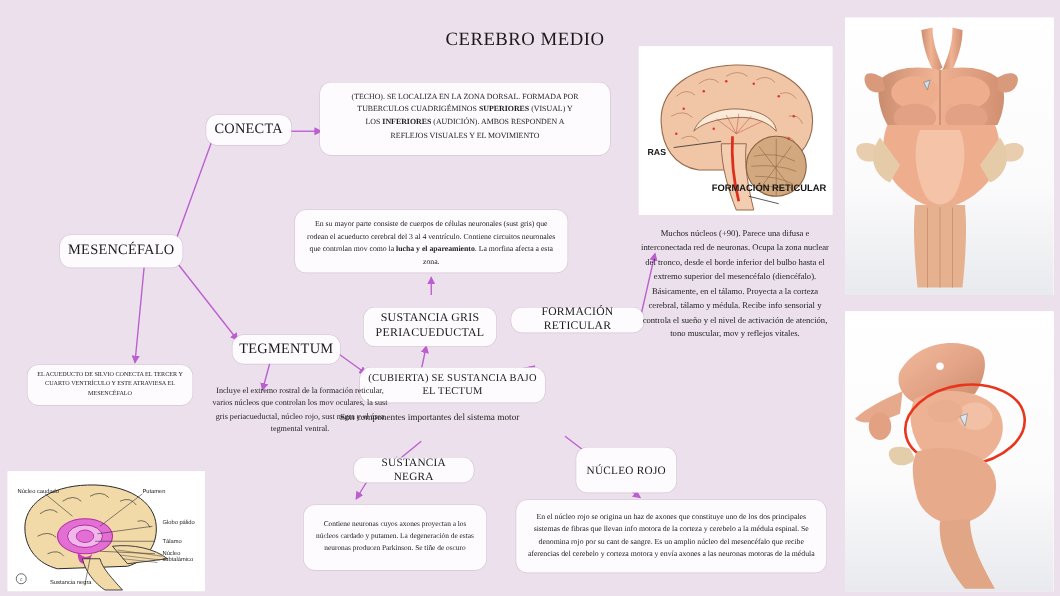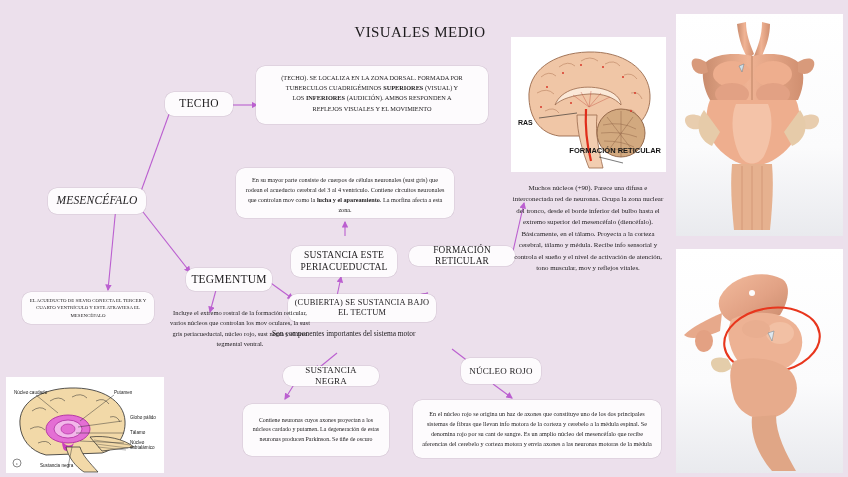--- a/index.html
+++ b/index.html
@@ -75,47 +75,47 @@
       <path d="M337,353 L315,371"></path>
       <path d="M452,349 L473,365"></path>
       <path d="M298,378 L285,399"></path>
       <path d="M493,384 L512,398"></path>
     </g>
     <g stroke="#bb5fd0" stroke-width="1.1" fill="none">
       <path d="M311,316 L428,293"></path>
     </g>
   </svg>
 
-  <div class="title">VISUALES MEDIO</div>
-
-  <div class="node big" style="left:48px;top:188px;width:98px;height:26px;font-style:italic;">
+  <div class="title">CEREBRO MEDIO</div>
+
+  <div class="node big" style="left:48px;top:188px;width:98px;height:26px;">
     <span>MESENCÉFALO</span>
   </div>
 
   <div class="node big" style="left:165px;top:92px;width:68px;height:24px;">
-    <span>TECHO</span>
+    <span>CONECTA</span>
   </div>
 
   <div class="node big" style="left:186px;top:268px;width:86px;height:23px;">
     <span>TEGMENTUM</span>
   </div>
 
   <div class="node big" style="left:291px;top:246px;width:106px;height:31px;font-size:9.5px;">
-    <span>SUSTANCIA ESTE PERIACUEDUCTAL</span>
+    <span>SUSTANCIA GRIS PERIACUEDUCTAL</span>
   </div>
 
   <div class="node big" style="left:409px;top:246px;width:106px;height:20px;font-size:9.3px;">
     <span>FORMACIÓN RETICULAR</span>
   </div>
 
   <div class="node big" style="left:283px;top:366px;width:96px;height:20px;font-size:9px;">
     <span>SUSTANCIA NEGRA</span>
   </div>
 
-  <div class="node big" style="left:461px;top:358px;width:80px;height:26px;font-size:9px;">
+  <div class="node big" style="left:461px;top:358px;width:80px;height:36px;font-size:9px;">
     <span>NÚCLEO ROJO</span>
   </div>
 
   <div class="node big" style="left:288px;top:294px;width:148px;height:28px;font-size:8.4px;">
     <span>(CUBIERTA) SE SUSTANCIA BAJO EL TECTUM</span>
   </div>
 
   <div class="node desc" style="left:22px;top:292px;width:132px;height:32px;font-size:4.9px;line-height:1.5;">
     <span>EL ACUEDUCTO DE SILVIO CONECTA EL TERCER Y CUARTO VENTRÍCULO Y ESTE ATRAVIESA EL MESENCÉFALO</span>
   </div>

